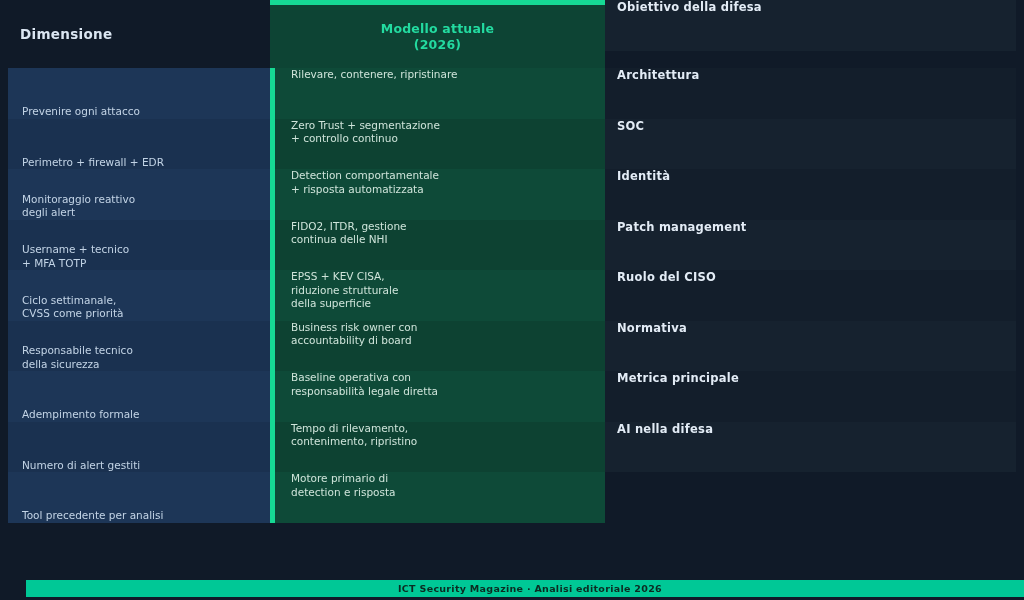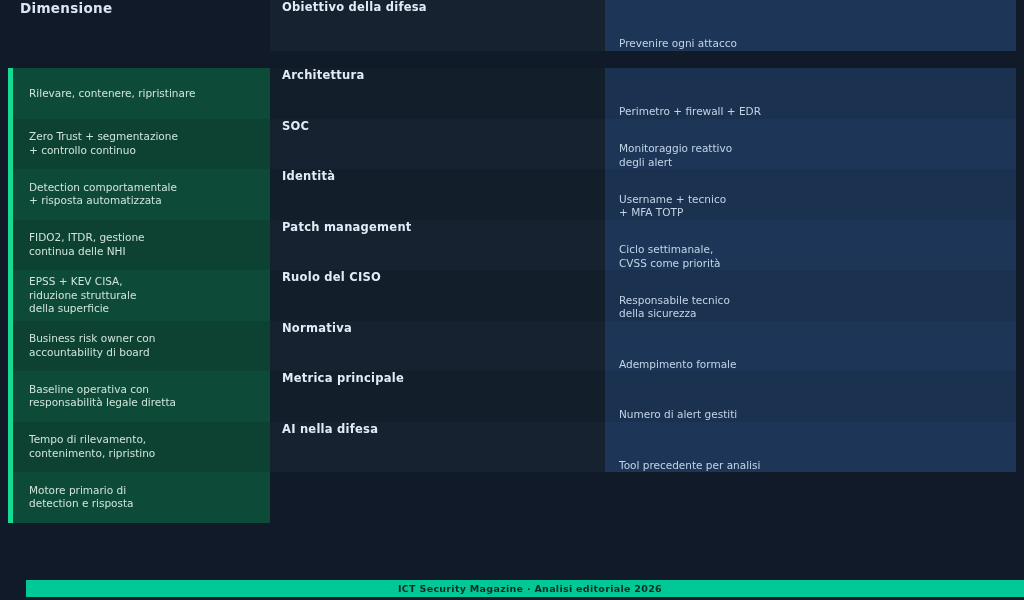--- a/index.html
+++ b/index.html
@@ -36,20 +36,21 @@
     display: grid;
     grid-template-columns: 262px 335px 411px;
     width: 100%;
   }
 
   
   .h-dim {
     background: #101a28;
     height: 68px;
     display: flex;
+    align-items: center;
     padding: 0 0 0 12px;
     box-sizing: border-box;
   }
   .h-dim-text {
     color: #dbe6f2;
     font-size: 13.5px;
     font-weight: bold;
     letter-spacing: 0.3px;
   }
 
@@ -116,21 +117,20 @@
   .c-prev-text {
     color: #c3d4e6;
     font-size: 10.5px;
     line-height: 13.5px;
     white-space: pre-line;
   }
 
   .c-cur {
     height: 50.5px;
     display: flex;
-    align-items: center;
     padding-left: 16px;
     box-sizing: border-box;
     border-left: 5px solid #16d994;
   }
   .c-cur-text {
     color: #cfe4da;
     font-size: 10.5px;
     line-height: 13.5px;
     white-space: pre-line;
   }
@@ -170,20 +170,24 @@
 <div class="page">
 
   <div class="table-wrap">
     <div class="grid">
 
       <div class="h-dim">
         <span class="h-dim-text">Dimensione</span>
       </div>
 
 
+      <div class="h-cur">
+        <span class="h-cur-text">Modello attuale</span>
+        <span class="h-cur-text">(2026)</span>
+      </div>
 
       <div id="rows-host" class="rowgroup"><div class="rowgroup row-a"><div class="c-dim">
               <span class="c-dim-text">Obiettivo della difesa</span>
             </div><div class="c-prev">
               <span class="c-prev-text">Prevenire ogni attacco</span>
             </div><div class="c-cur">
               <span class="c-cur-text">Rilevare, contenere, ripristinare</span>
             </div></div><div class="rowgroup row-b"><div class="c-dim">
               <span class="c-dim-text">Architettura</span>
             </div><div class="c-prev">

